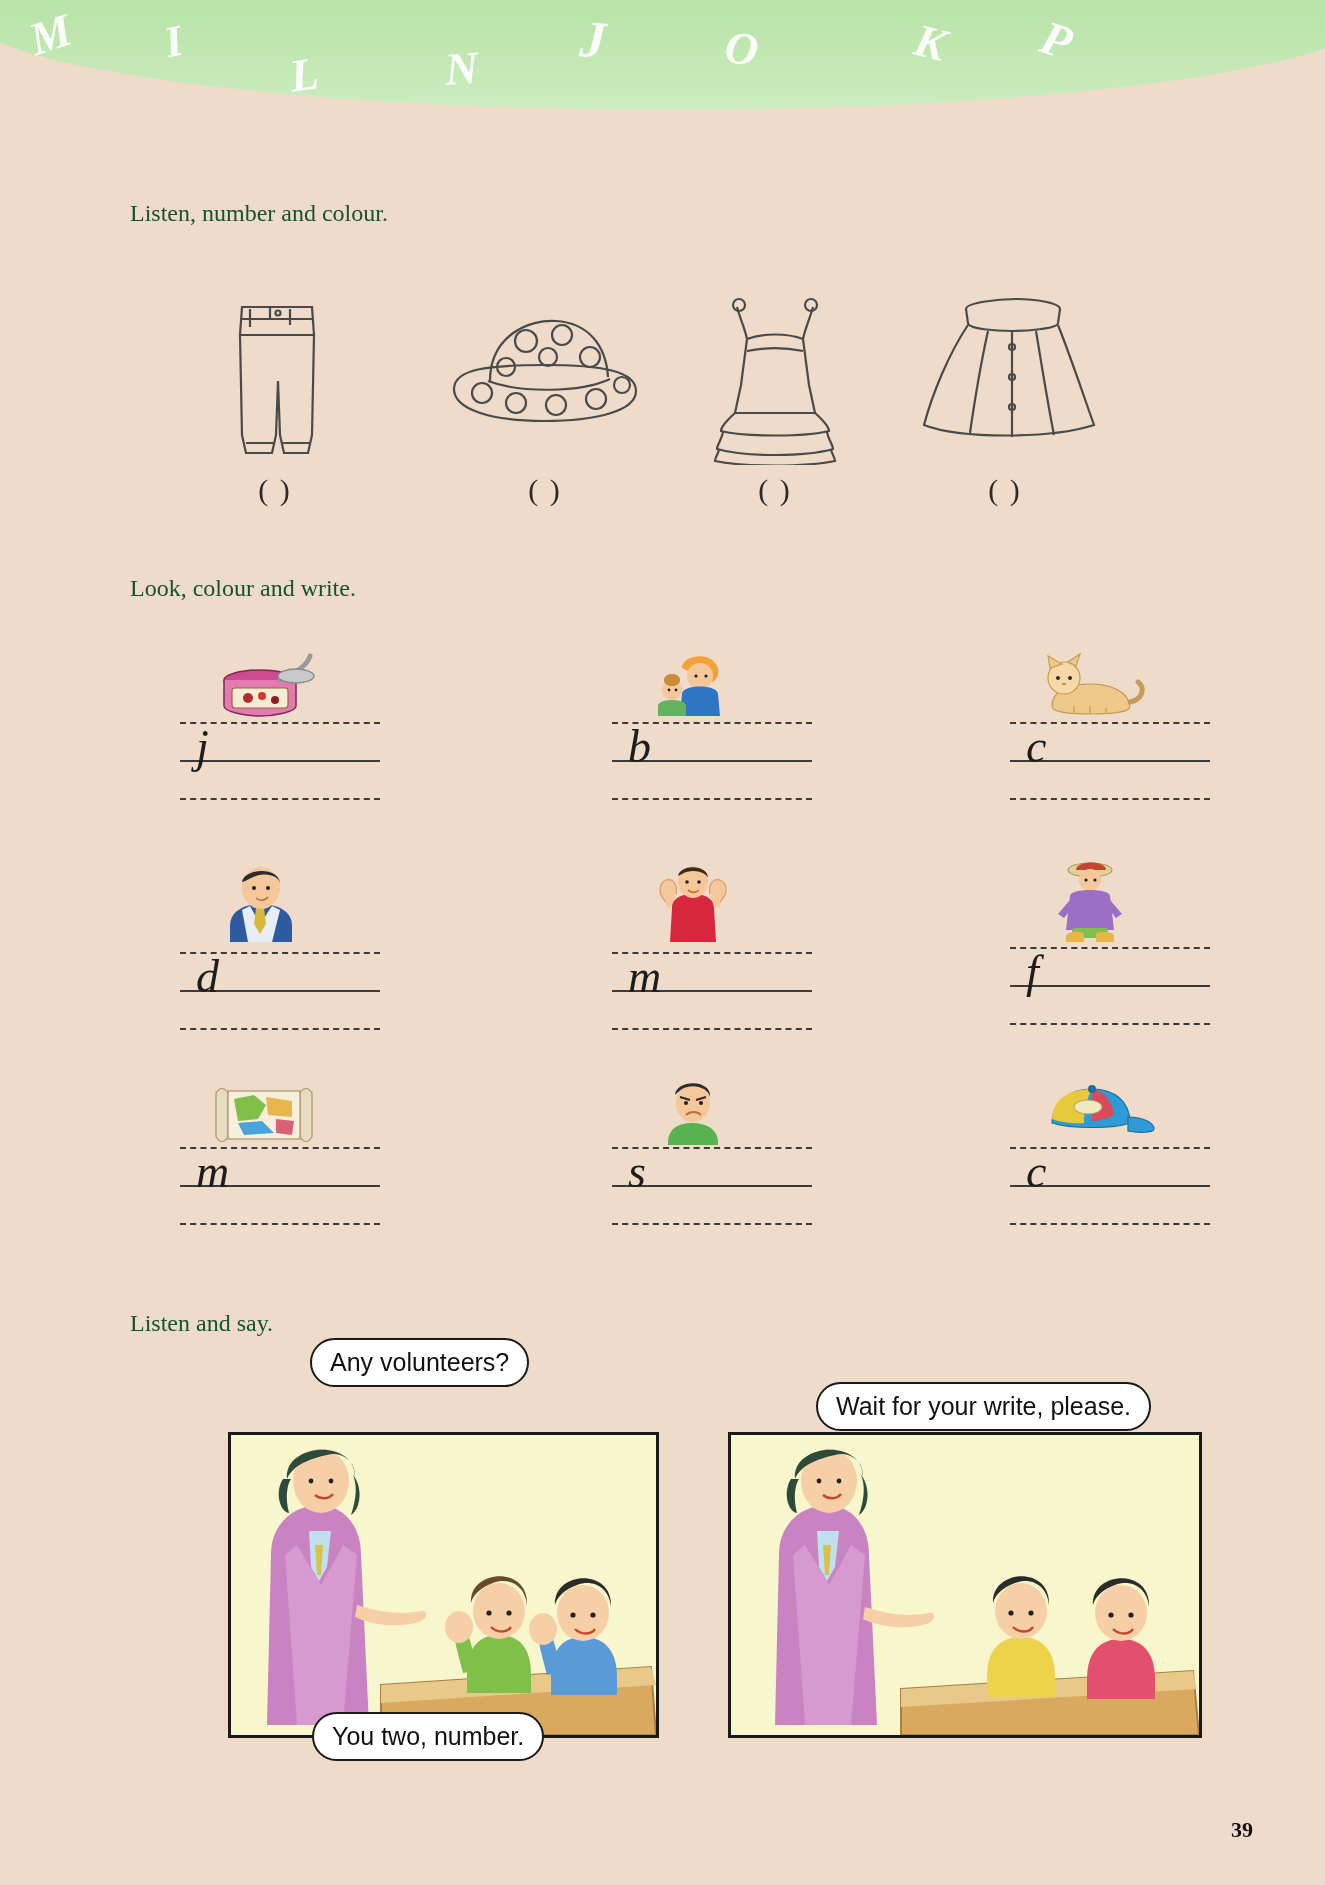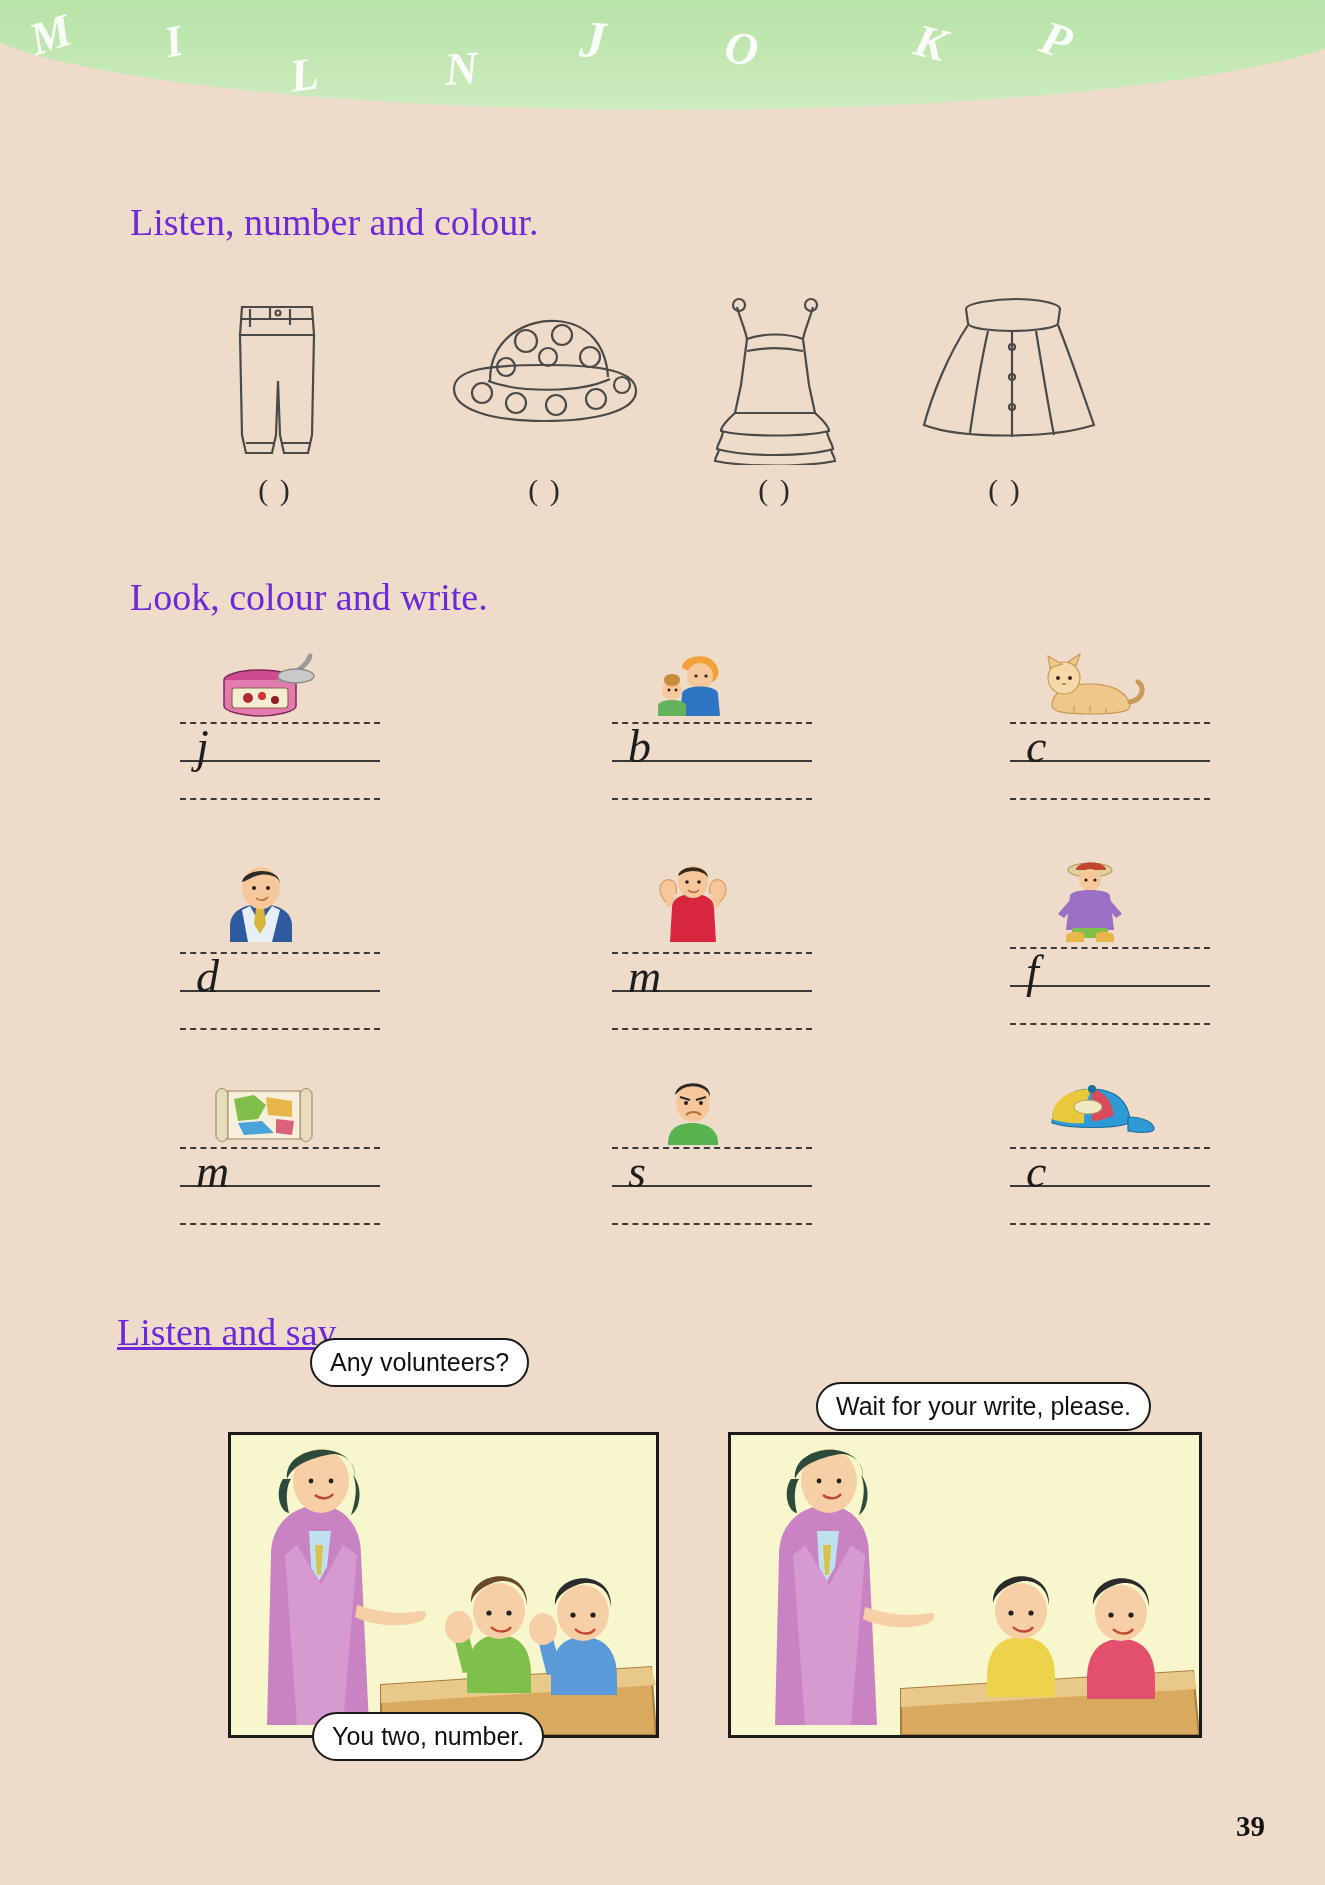--- a/index.html
+++ b/index.html
@@ -36,22 +36,22 @@
     font-family: "Liberation Serif", serif;
     font-style: italic;
     font-weight: bold;
     color: #ffffff;
     opacity: .92;
   }
 
   
   .heading {
     position: absolute;
-    color: #6d28d9;
-    font-size: 38px;
+    color: #14532d;
+    font-size: 24px;
     font-family: "Liberation Serif", serif;
     white-space: nowrap;
   }
 
   
   .cloth-item {
     position: absolute;
     text-align: center;
   }
   .cloth-art {
@@ -119,25 +119,25 @@
     padding: 8px 18px;
     font-family: "Liberation Sans", sans-serif;
     font-size: 25px;
     color: #111;
     white-space: nowrap;
     z-index: 5;
   }
 
   .page-number {
     position: absolute;
-    right: 60px;
+    right: 72px;
     bottom: 42px;
     font-family: "Liberation Serif", serif;
     font-weight: bold;
-    font-size: 29px;
+    font-size: 22px;
     color: #111;
   }
 </style>
 </head>
 <body>
 
 <div class="top-band">
   <div class="green"></div>
   <span class="letter" style="left:30px;top:8px;font-size:46px;transform:rotate(-18deg);">M</span>
   <span class="letter" style="left:165px;top:16px;font-size:44px;transform:rotate(-12deg);">I</span>
@@ -406,21 +406,21 @@
     </g>
   </svg>
   <div class="lines">
     <div class="ln l1"></div>
       <div class="ln solid l2"></div>
       <div class="ln l3"></div>
     <div class="letter-written">c</div>
   </div>
 </div>
 
-<div class="heading" style="left:117px; top:1310px;text-decoration:underline;">Listen and say.</div>
+<div class="heading" style="left:130px; top:1310px;">Listen and say.</div>
 
 <div class="panel" style="left:228px; top:1432px; width:425px; height:300px;">
   <svg viewBox="0 0 425 300" style="width:425px;height:300px;">
     <rect x="0" y="0" width="425" height="300" fill="#f8f6cc"></rect>
 
     <path d="M150,250 L420,232 L425,300 L150,300 Z" fill="#d8a95e" stroke="#a87d3e" stroke-width="2"></path>
     <path d="M150,250 L420,232 L425,250 L150,268 Z" fill="#e8c98a"></path>
 
     <path d="M40,120 C40,86 66,70 88,70 C110,70 130,88 130,120 L138,290 L36,290 Z" fill="#c983c2"></path>
     <path d="M66,110 L90,150 L112,110 L126,120 L112,290 L66,290 L54,120 Z" fill="#d79ad0"></path>

